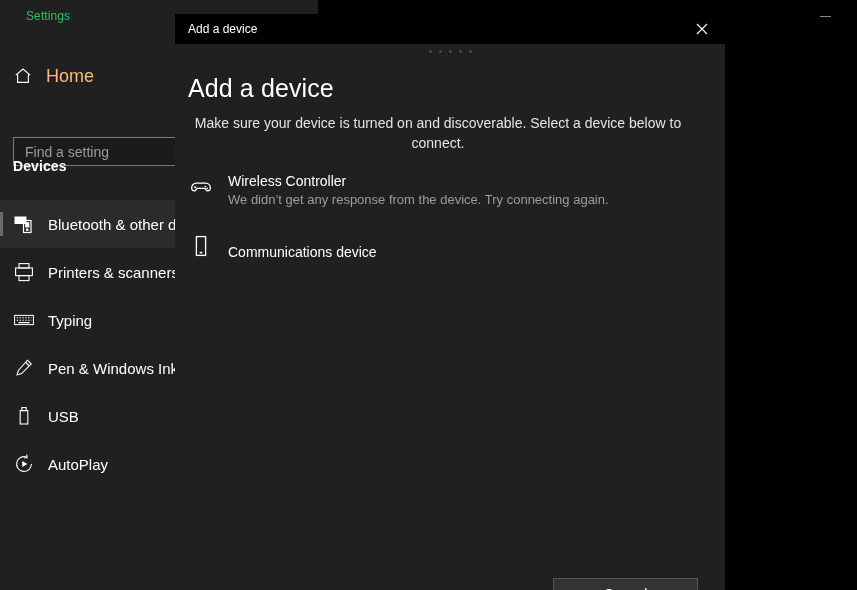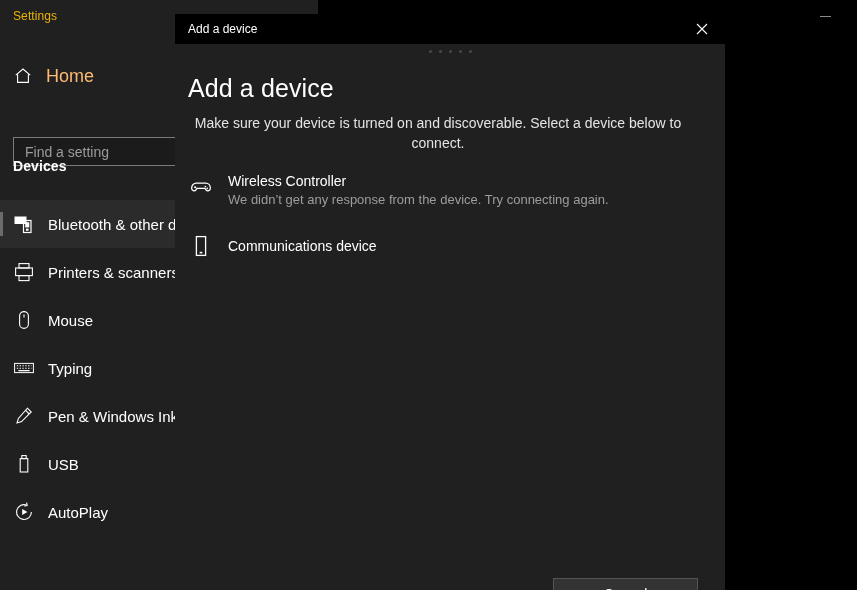--- a/index.html
+++ b/index.html
@@ -43,24 +43,24 @@
   .settings-titlebar {
     position: absolute;
     left: 0;
     top: 0;
     width: 318px;
     height: 32px;
     background: #202020;
   }
   .settings-title {
     position: absolute;
-    left: 13px;
+    left: 26px;
     top: 9px;
     font-size: 12px;
-    color: #eab308;
+    color: #22c55e;
     letter-spacing: 0.1px;
     white-space: nowrap;
   }
 
   
   .nav-pane {
     position: absolute;
     left: 0;
     top: 32px;
     width: 318px;
@@ -284,21 +284,21 @@
     flex: 0 0 auto;
     margin-right: 14px;
     display: flex;
     align-items: center;
     justify-content: center;
     color: #ffffff;
   }
   .device-text {
     display: flex;
     flex-direction: column;
-    justify-content: center;
+    justify-content: flex-end;
     min-height: 30px;
   }
   .device-name {
     font-size: 14px;
     color: #ffffff;
     line-height: 1.3;
   }
   .device-status {
     font-size: 13px;
     color: #9d9d9d;
@@ -403,29 +403,20 @@
           <span class="nav-ico">
             <svg width="22" height="22" viewBox="0 0 22 22" fill="none" stroke="currentColor" stroke-width="1.1">
               <rect x="6" y="2.6" width="10" height="4.4"></rect>
               <rect x="2.6" y="7" width="16.8" height="7.6"></rect>
               <rect x="6" y="14.6" width="10" height="5"></rect>
             </svg>
           </span>
           <span class="nav-label">Printers &amp; scanners</span>
         </div>
 
-        <div class="nav-item">
-          <span class="nav-ico">
-            <svg width="22" height="22" viewBox="0 0 22 22" fill="none" stroke="currentColor" stroke-width="1.1">
-              <rect x="6.6" y="2.6" width="8.8" height="16.8" rx="4.4"></rect>
-              <path d="M11 5.4 V8.6"></path>
-            </svg>
-          </span>
-          <span class="nav-label">Mouse</span>
-        </div>
 
         <div class="nav-item">
           <span class="nav-ico">
             <svg width="22" height="22" viewBox="0 0 22 22" fill="none" stroke="currentColor" stroke-width="1">
               <rect x="1.6" y="6.4" width="18.8" height="9.2"></rect>
               <path d="M3.8 8.7h1.4M6.6 8.7H8M9.4 8.7h1.4M12.2 8.7h1.4M15 8.7h1.4M17.8 8.7h0.6M3.8 11.2h1.4M6.6 11.2H8M9.4 11.2h1.4M12.2 11.2h1.4M15 11.2h1.4M17.8 11.2h0.6M5.4 13.6h11.2" stroke-width="1.1"></path>
             </svg>
           </span>
           <span class="nav-label">Typing</span>
         </div>

